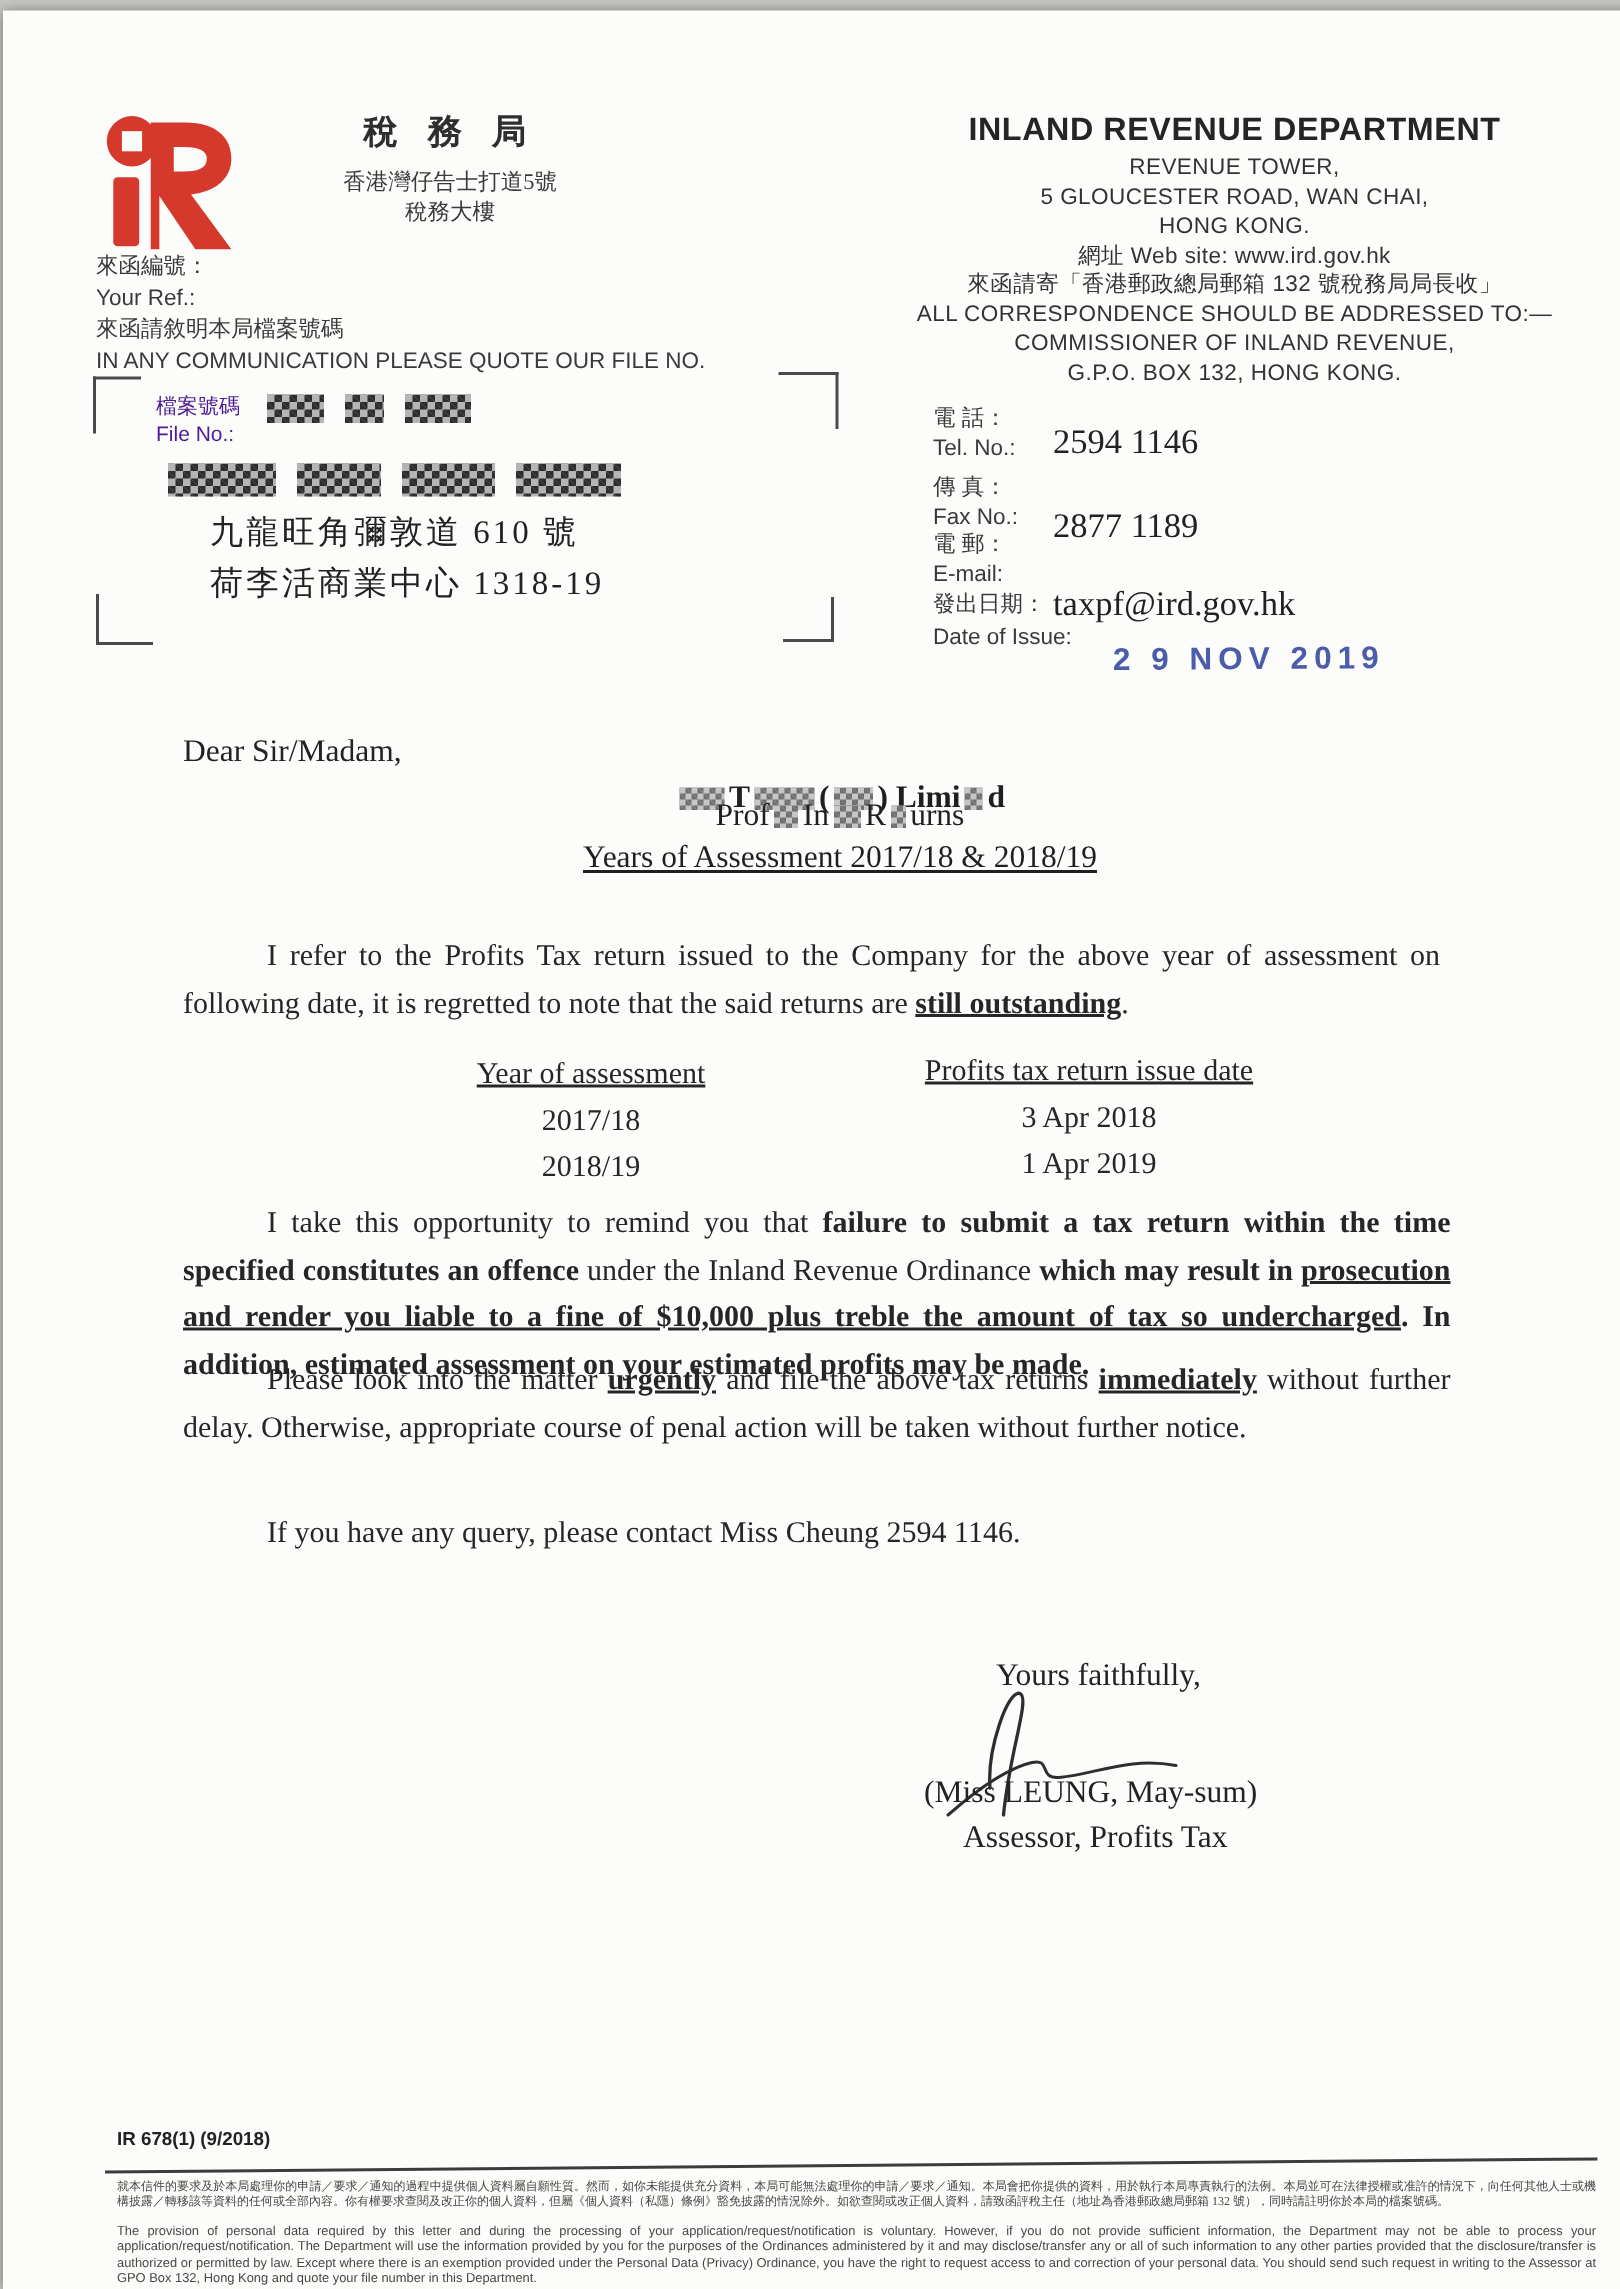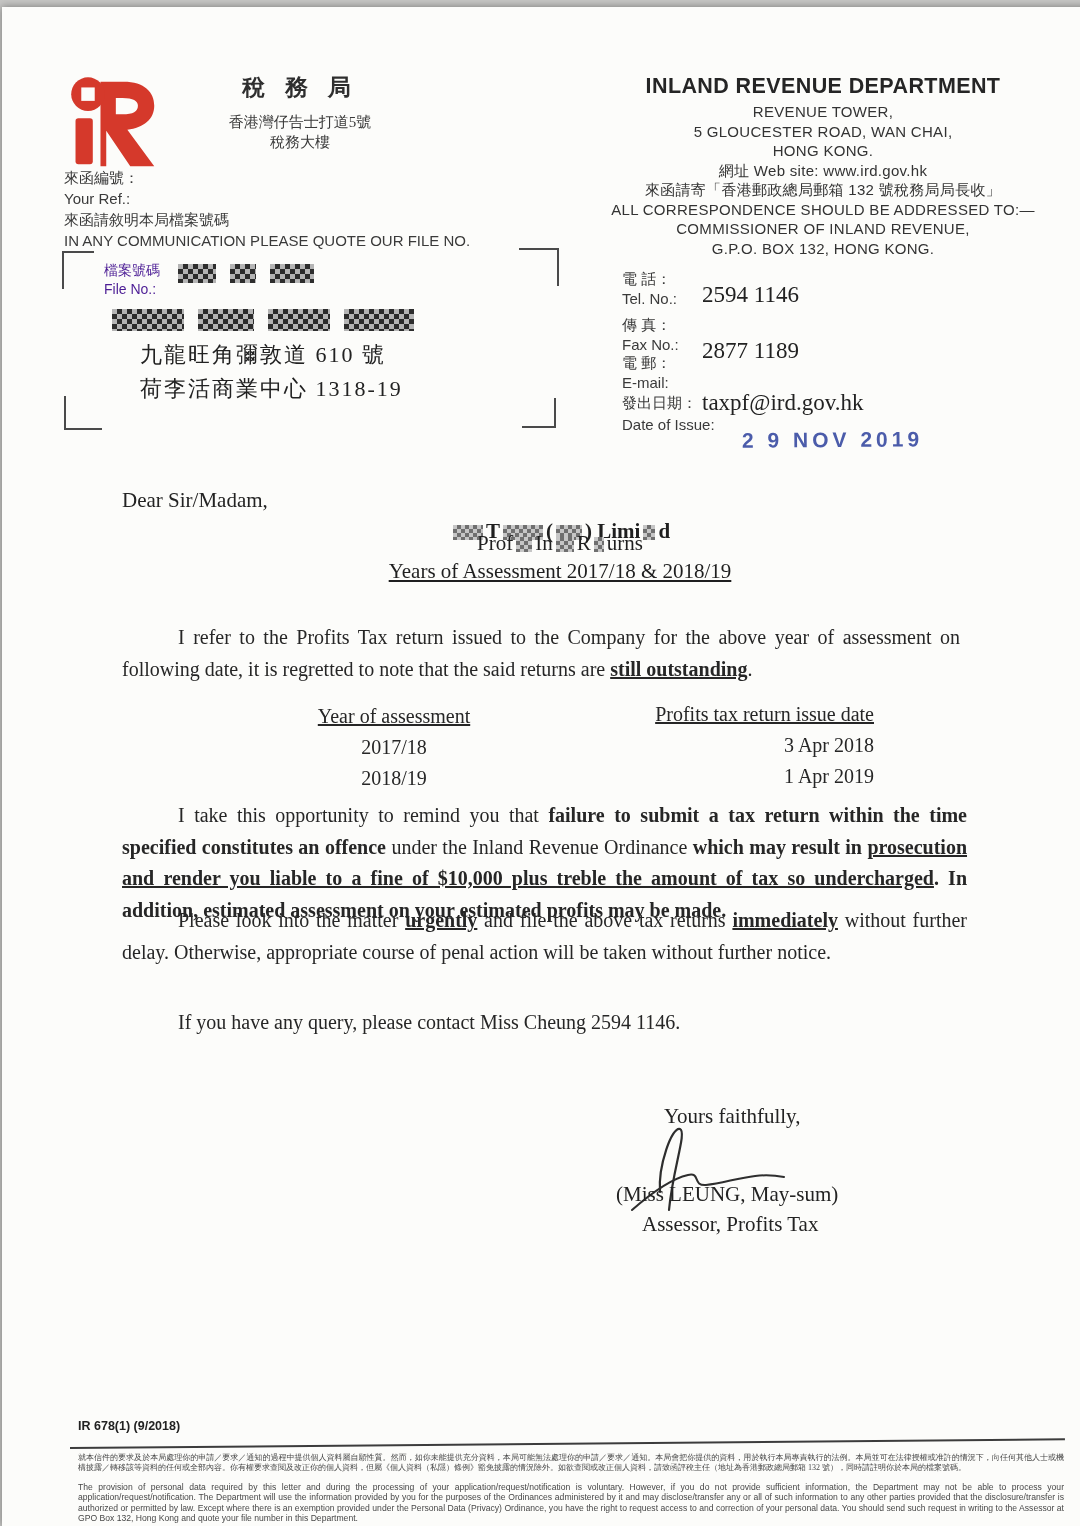--- a/index.html
+++ b/index.html
@@ -136,21 +136,21 @@
   <div class="abs center subject-line" style="left:300px;top:531px;width:520px;"><span>Prof</span><span class="px-block" style="width: 16px;"></span><span>In</span><span class="px-block" style="width: 18px;"></span><span>R</span><span class="px-block" style="width: 10px;"></span><span>urns</span></div>
   <div class="abs center subject-line u" style="left:300px;top:559px;width:520px;">Years of Assessment 2017/18 &amp; 2018/19</div>
 
   <div class="abs body-text indent" style="left:122px;top:621px;width:838px;"><span>I refer to the Profits Tax return issued to the Company for the above year of assessment on following date, it is regretted to note that the said returns are </span><span class="b u">still outstanding</span><span>.</span></div>
 
   <div class="abs tbl-col" style="left:268px;top:701px;width:252px;">
     <div class="u">Year of assessment</div>
     <div>2017/18</div>
     <div>2018/19</div>
   </div>
-  <div class="abs tbl-col" style="left:578px;top:699px;width:296px;text-align:right;">
+  <div class="abs tbl-col" style="left:578px;top:699px;width:296px;">
     <div class="u">Profits tax return issue date</div>
     <div>3 Apr 2018</div>
     <div>1 Apr 2019</div>
   </div>
 
   <div class="abs body-text indent" style="left:122px;top:800px;width:845px;line-height:31.5px;"><span>I take this opportunity to remind you that </span><span class="b">failure to submit a tax return within the time specified constitutes an offence</span><span> under the Inland Revenue Ordinance </span><span class="b">which may result in </span><span class="b u">prosecution and render you liable to a fine of $10,000 plus treble the amount of tax so undercharged</span><span class="b">.   </span><span class="b">In addition, estimated assessment on your estimated profits may be made.</span></div>
   <div class="abs body-text indent" style="left:122px;top:904px;width:845px;"><span>Please look into the matter </span><span class="b u">urgently</span><span> and file the above tax returns </span><span class="b u">immediately</span><span> without further delay.   Otherwise, appropriate course of penal action will be taken without further notice.</span></div>
   <div class="abs body-text indent" style="left:122px;top:1006px;width:845px;text-align:left;">If you have any query, please contact Miss Cheung 2594 1146.</div>
 
   <div class="abs closing-text" style="left:664px;top:1104px;">Yours faithfully,</div>

